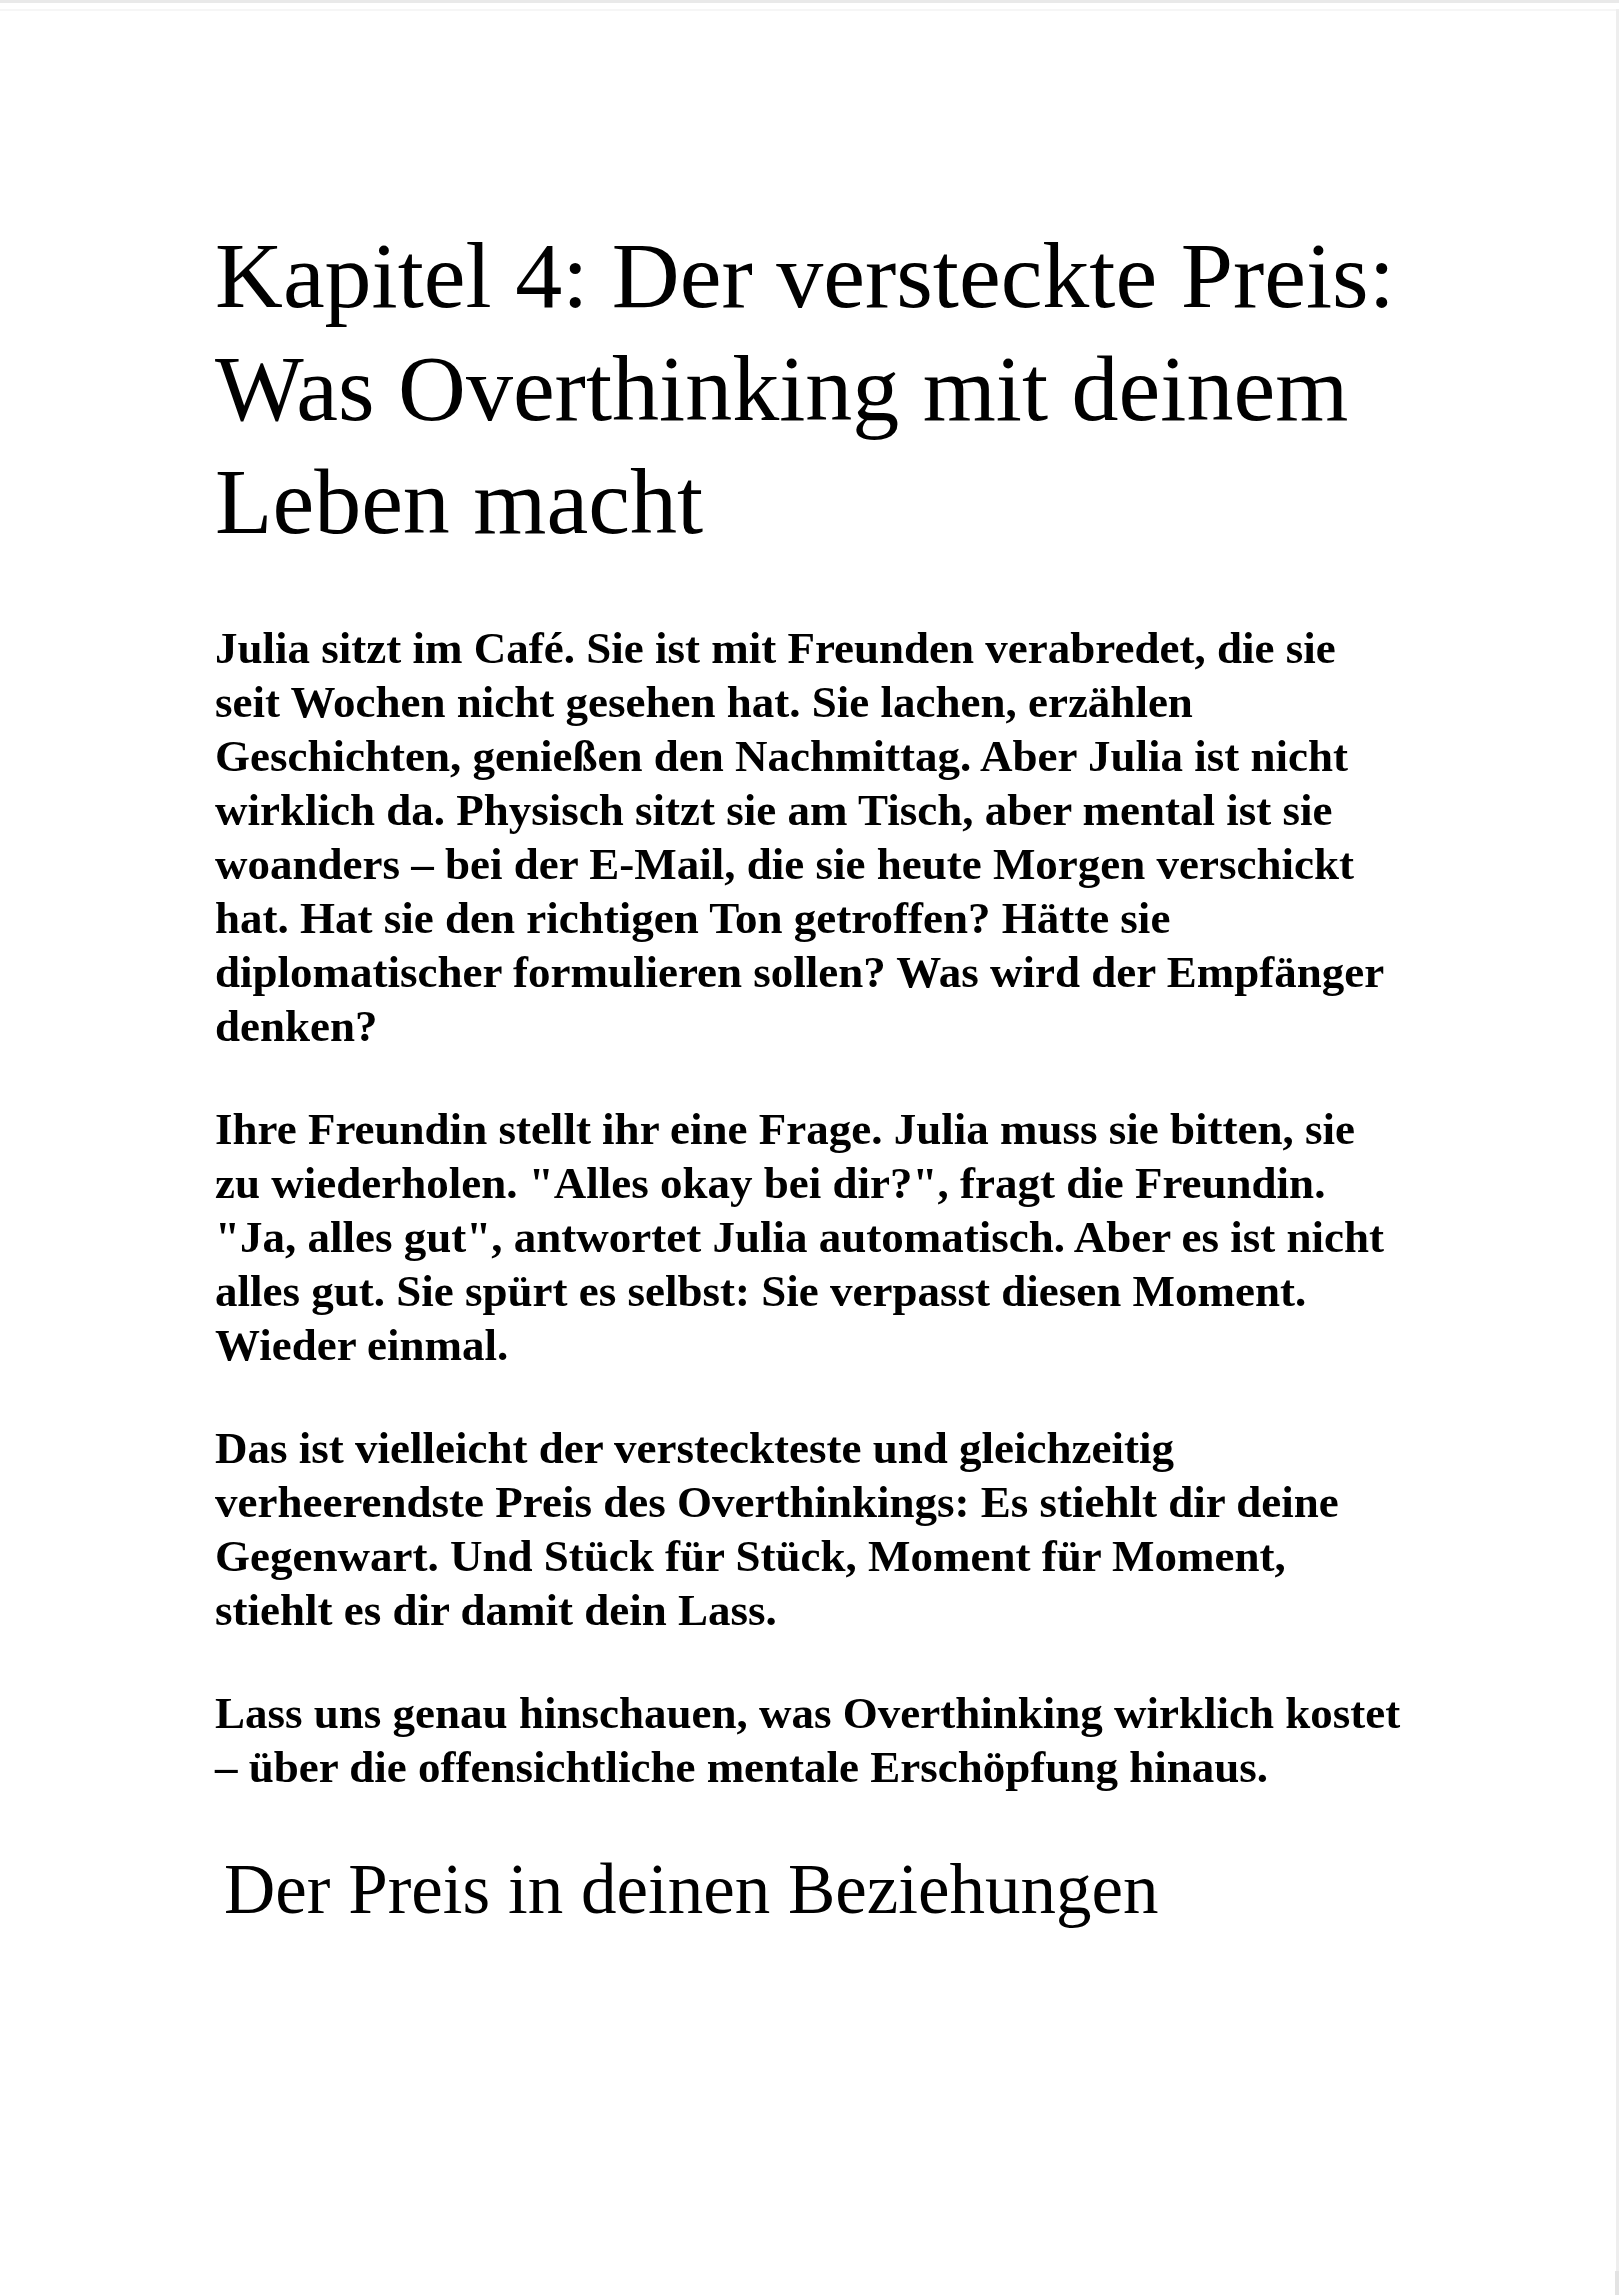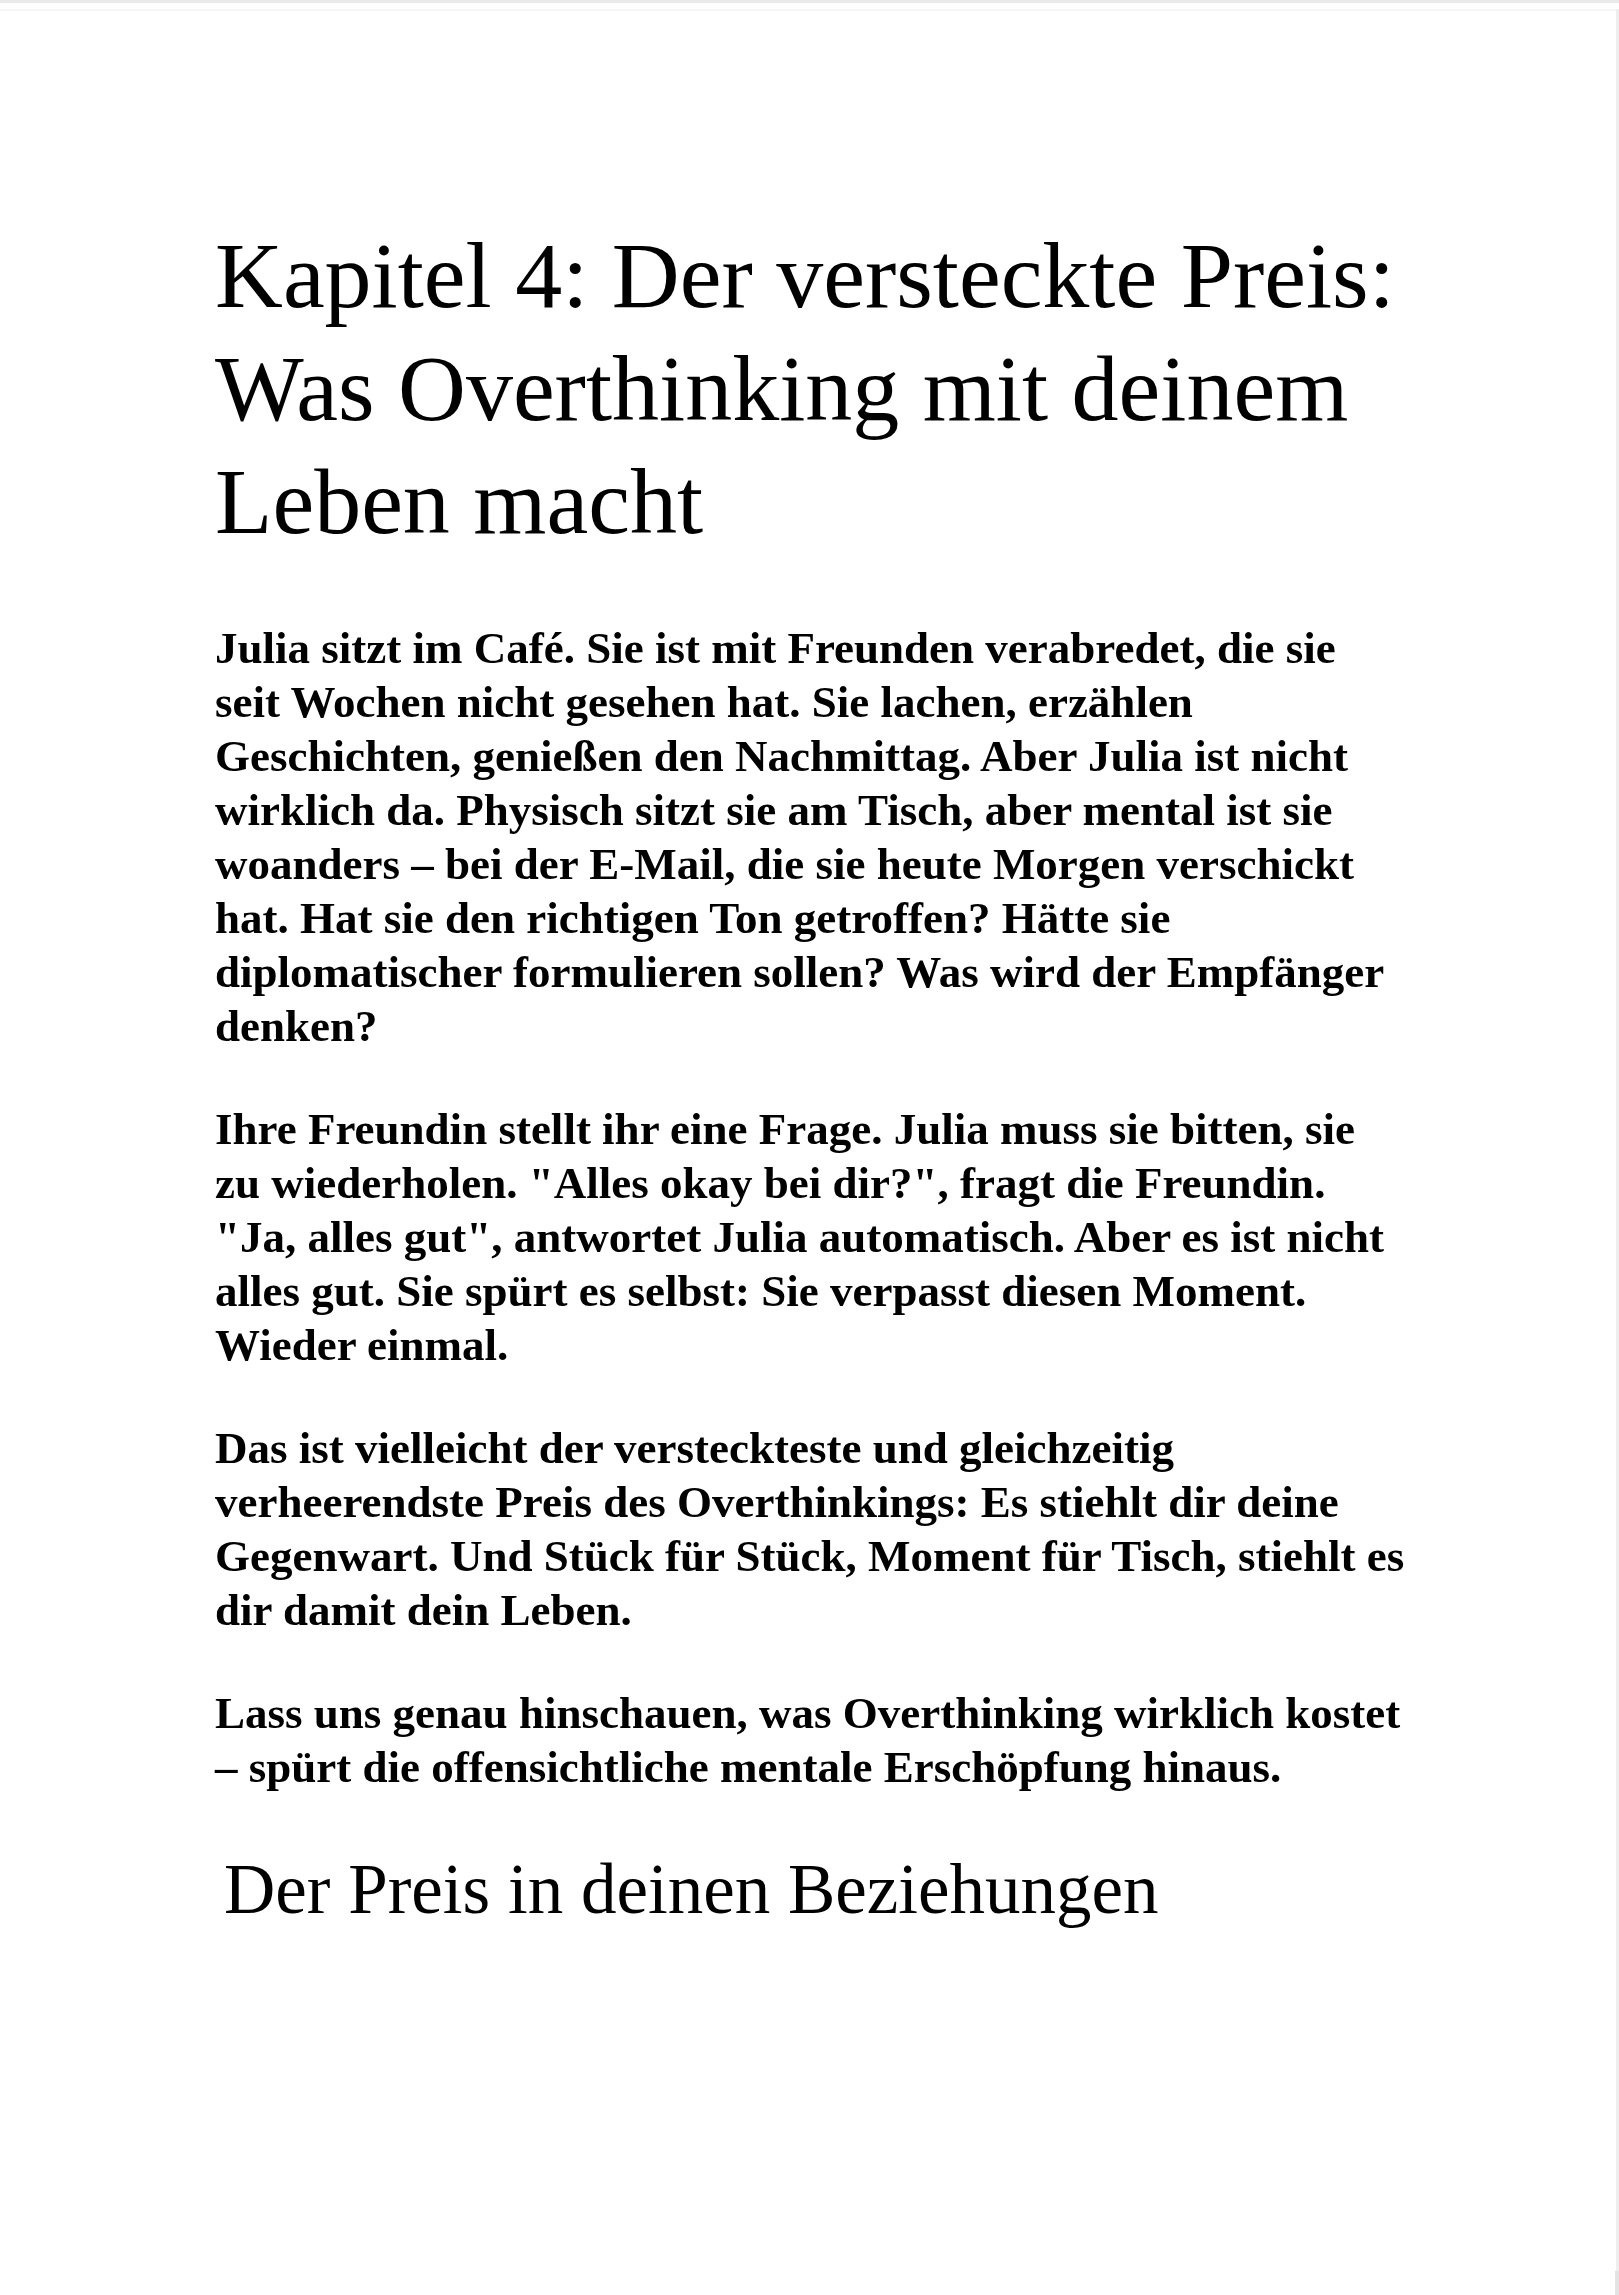--- a/index.html
+++ b/index.html
@@ -76,22 +76,22 @@
   <div class="right-border"></div>
   <div class="right-border-bottom"></div>
 
   <div class="content">
     <h1>Kapitel 4: Der versteckte Preis: Was Overthinking mit deinem Leben macht</h1>
 
     <p>Julia sitzt im Café. Sie ist mit Freunden verabredet, die sie seit Wochen nicht gesehen hat. Sie lachen, erzählen Geschichten, genießen den Nachmittag. Aber Julia ist nicht wirklich da. Physisch sitzt sie am Tisch, aber mental ist sie woanders – bei der E-Mail, die sie heute Morgen verschickt hat. Hat sie den richtigen Ton getroffen? Hätte sie diplomatischer formulieren sollen? Was wird der Empfänger denken?</p>
 
     <p>Ihre Freundin stellt ihr eine Frage. Julia muss sie bitten, sie zu wiederholen. "Alles okay bei dir?", fragt die Freundin. "Ja, alles gut", antwortet Julia automatisch. Aber es ist nicht alles gut. Sie spürt es selbst: Sie verpasst diesen Moment. Wieder einmal.</p>
 
-    <p>Das ist vielleicht der versteckteste und gleichzeitig verheerendste Preis des Overthinkings: Es stiehlt dir deine Gegenwart. Und Stück für Stück, Moment für Tisch, stiehlt es dir damit dein Leben.</p>
+    <p>Das ist vielleicht der versteckteste und gleichzeitig verheerendste Preis des Overthinkings: Es stiehlt dir deine Gegenwart. Und Stück für Stück, Moment für Moment, stiehlt es dir damit dein Lass.</p>
 
-    <p>Lass uns genau hinschauen, was Overthinking wirklich kostet – spürt die offensichtliche mentale Erschöpfung hinaus.</p>
+    <p>Lass uns genau hinschauen, was Overthinking wirklich kostet – über die offensichtliche mentale Erschöpfung hinaus.</p>
 
     <h2>Der Preis in deinen Beziehungen</h2>
 
   </div>
 
 </div>
 
 
 </body></html>

